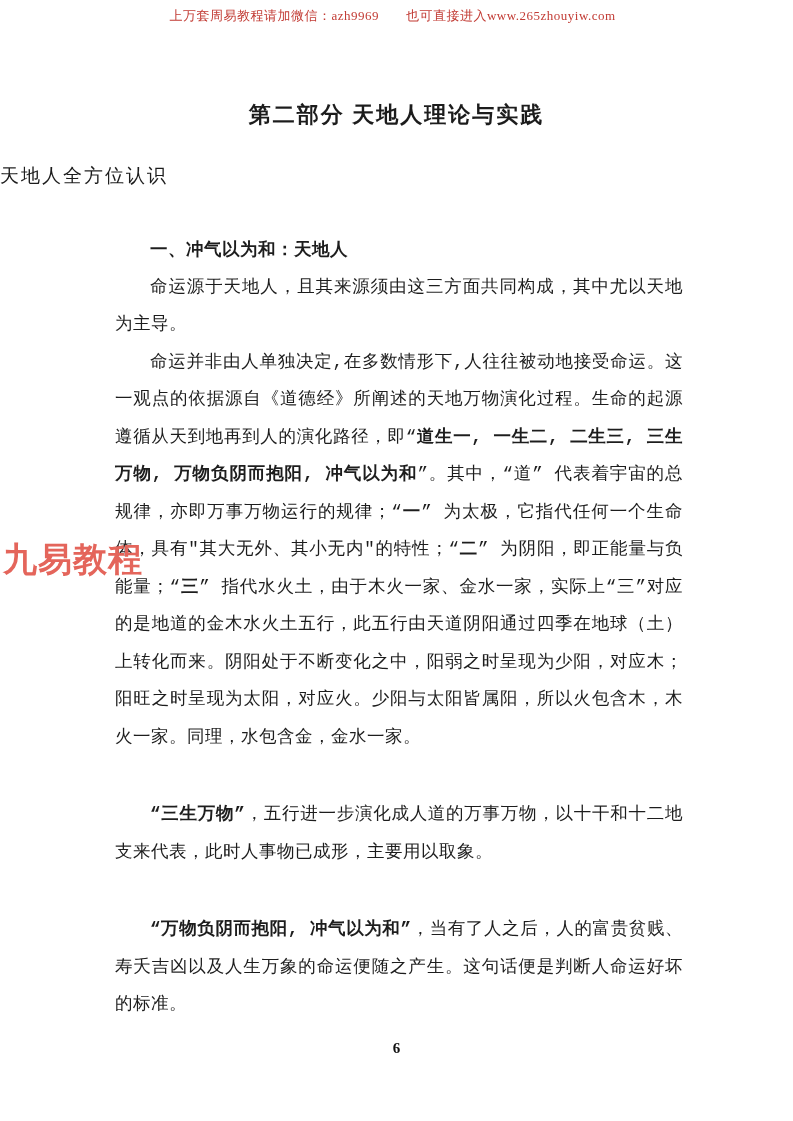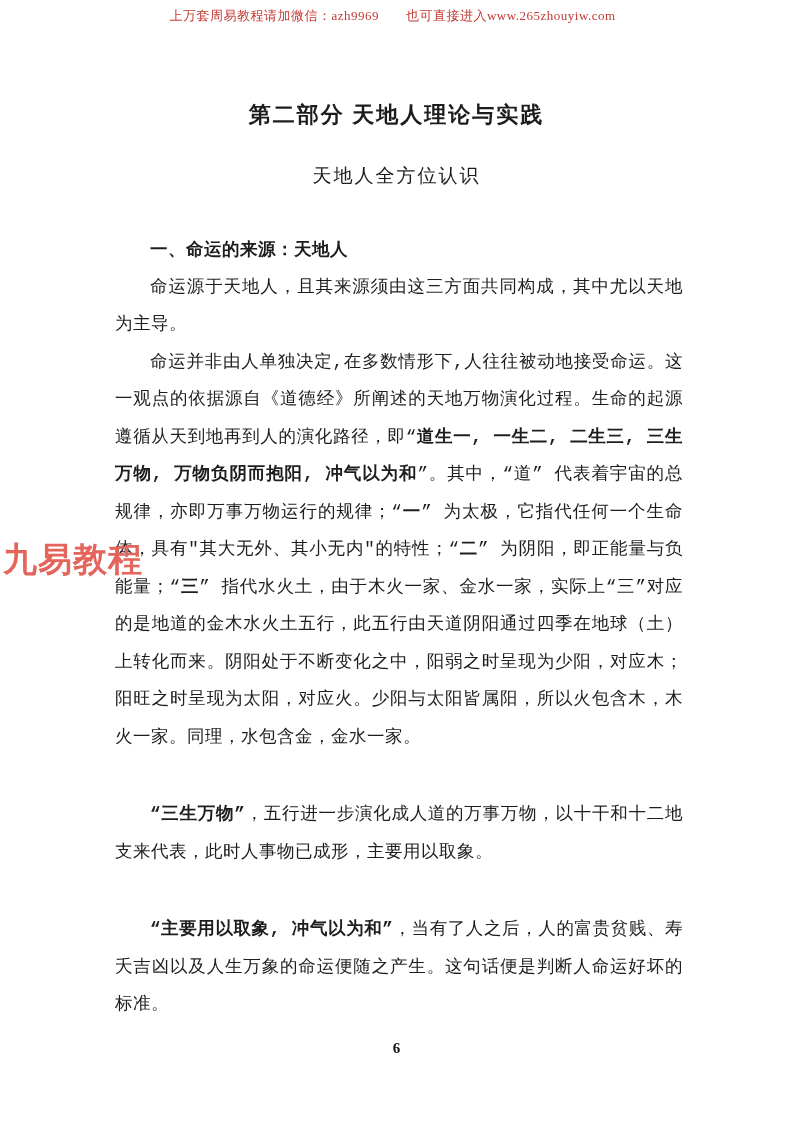--- a/index.html
+++ b/index.html
@@ -21,21 +21,20 @@
   .doc-title {
     position:absolute; top:100px; left:0; right:0;
     text-align:center;
     font-size:22px;
     font-weight:bold;
     letter-spacing:2px;
     color:#1c1c1c;
   }
   .doc-subtitle {
     position:absolute; top:163px; left:0; right:0;
-    text-align:center;
     font-size:19px;
     letter-spacing:2px;
     color:#1c1c1c;
   }
   .content {
     position:absolute;
     left:115px; top:231px;
     width:568px;
     font-size:17.5px;
     line-height:37.5px;
@@ -77,28 +76,28 @@
 
 <div class="page">
 
   <div class="top-notice" style="color: rgb(194, 59, 52);">上万套周易教程请加微信：azh9969　　也可直接进入www.265zhouyiw.com</div>
 
   <div class="doc-title">第二部分 天地人理论与实践</div>
 
   <div class="doc-subtitle">天地人全方位认识</div>
 
   <div class="content">
-    <div class="section-heading">一、命运的来源：天地人</div>
+    <div class="section-heading">一、冲气以为和：天地人</div>
 
     <p><span>命运源于天地人，且其来源须由这三方面共同构成，其中尤以天地为主导。</span></p>
 
     <p><span>命运并非由人单独决定,在多数情形下,人往往被动地接受命运。这一观点的依据源自《道德经》所阐述的天地万物演化过程。生命的起源遵循从天到地再到人的演化路径，即“</span><span class="b">道生一, 一生二, 二生三, 三生万物, 万物负阴而抱阳, 冲气以为和</span><span>”。其中，“道” 代表着宇宙的总规律，亦即万事万物运行的规律；“</span><span class="b">一</span><span>” 为太极，它指代任何一个生命体，具有"其大无外、其小无内"的特性；“</span><span class="b">二</span><span>” 为阴阳，即正能量与负能量；“</span><span class="b">三</span><span>” 指代水火土，由于木火一家、金水一家，实际上“三”对应的是地道的金木水火土五行，此五行由天道阴阳通过四季在地球（土）上转化而来。阴阳处于不断变化之中，阳弱之时呈现为少阳，对应木；阳旺之时呈现为太阳，对应火。少阳与太阳皆属阳，所以火包含木，木火一家。同理，水包含金，金水一家。</span></p>
 
     <p class="gap"><span class="b">“三生万物”</span><span>，五行进一步演化成人道的万事万物，以十干和十二地支来代表，此时人事物已成形，主要用以取象。</span></p>
 
-    <p class="gap"><span class="b">“主要用以取象, 冲气以为和”</span><span>，当有了人之后，人的富贵贫贱、寿夭吉凶以及人生万象的命运便随之产生。这句话便是判断人命运好坏的标准。</span></p>
+    <p class="gap"><span class="b">“万物负阴而抱阳, 冲气以为和”</span><span>，当有了人之后，人的富贵贫贱、寿夭吉凶以及人生万象的命运便随之产生。这句话便是判断人命运好坏的标准。</span></p>
   </div>
 
   <div class="watermark" style="color: rgb(228, 101, 91);">九易教程</div>
 
   <div class="page-number">6</div>
 
 </div>
 
 </body></html>

